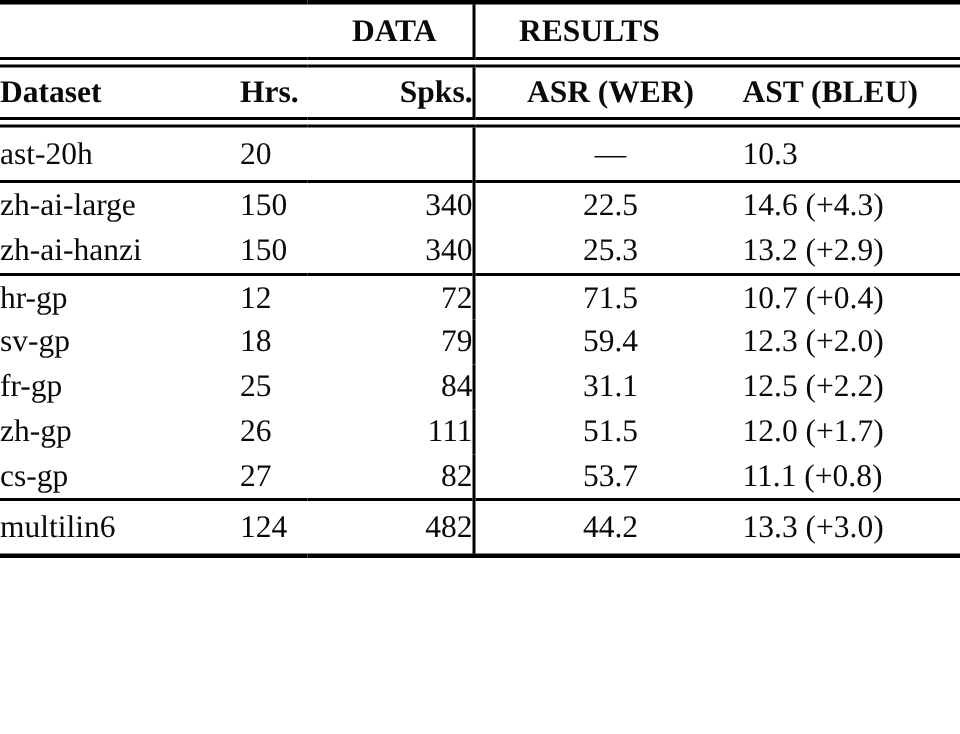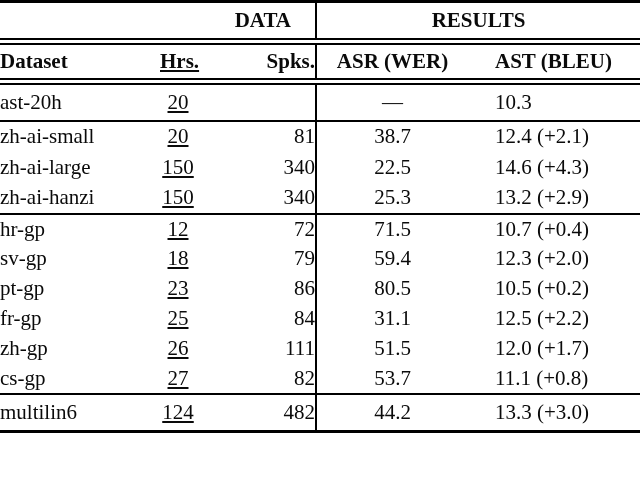--- a/index.html
+++ b/index.html
@@ -44,28 +44,28 @@
   tbody.sec-zh-ai tr        { height: 31px; }
   tbody.sec-globalphone tr  { height: 30px; }
   tbody.sec-multilingual tr { height: 38px; margin-left: 39px; }
 
   
   tr.row-groups > * { border-bottom: 7px double #000000; }
   tr.row-cols   > * { border-bottom: 7px double #000000; }
   tbody.rule-above tr:first-child > td { border-top: 2px solid #000000; }
 
   
-  .vbar { border-left: 2px solid #000000; }
+  .vbar { border-left: 2px solid #000000; padding-left: 29px; }
   .al-dataset { text-align: left; }
-  .al-hrs  { text-align: center; padding-right: 9px; text-decoration: underline; }
+  .al-hrs  { text-align: left; padding-right: 9px; }
   .al-spks { text-align: right; }
   .al-asr  { text-align: center; }
   .al-ast  { text-align: left; padding-left: 27px; }
   .al-group-data    { text-align: right; padding-right: 24px; }
-  .al-group-results { text-align: center;  }
+  .al-group-results { text-align: left;  }
 </style>
 </head>
 <body>
 
 <div class="page">
   <table class="paper-table">
     <colgroup>
       <col class="c-dataset">
         <col class="c-hrs">
         <col class="c-spks">
@@ -93,27 +93,20 @@
         <td class="al-dataset">ast-20h</td>
         <td class="al-hrs">20</td>
         <td class="al-spks"></td>
         <td class="vbar al-asr">—</td>
         <td class="al-ast">10.3</td>
       </tr>
     </tbody>
 
     <tbody class="sec-zh-ai rule-above">
       <tr>
-        <td class="al-dataset">zh-ai-small</td>
-        <td class="al-hrs">20</td>
-        <td class="al-spks">81</td>
-        <td class="vbar al-asr">38.7</td>
-        <td class="al-ast">12.4 (+2.1)</td>
-      </tr>
-      <tr>
         <td class="al-dataset">zh-ai-large</td>
         <td class="al-hrs">150</td>
         <td class="al-spks">340</td>
         <td class="vbar al-asr">22.5</td>
         <td class="al-ast">14.6 (+4.3)</td>
       </tr>
       <tr>
         <td class="al-dataset">zh-ai-hanzi</td>
         <td class="al-hrs">150</td>
         <td class="al-spks">340</td>
@@ -129,27 +122,20 @@
         <td class="al-spks">72</td>
         <td class="vbar al-asr">71.5</td>
         <td class="al-ast">10.7 (+0.4)</td>
       </tr>
       <tr>
         <td class="al-dataset">sv-gp</td>
         <td class="al-hrs">18</td>
         <td class="al-spks">79</td>
         <td class="vbar al-asr">59.4</td>
         <td class="al-ast">12.3 (+2.0)</td>
-      </tr>
-      <tr>
-        <td class="al-dataset">pt-gp</td>
-        <td class="al-hrs">23</td>
-        <td class="al-spks">86</td>
-        <td class="vbar al-asr">80.5</td>
-        <td class="al-ast">10.5 (+0.2)</td>
       </tr>
       <tr>
         <td class="al-dataset">fr-gp</td>
         <td class="al-hrs">25</td>
         <td class="al-spks">84</td>
         <td class="vbar al-asr">31.1</td>
         <td class="al-ast">12.5 (+2.2)</td>
       </tr>
       <tr>
         <td class="al-dataset">zh-gp</td>

